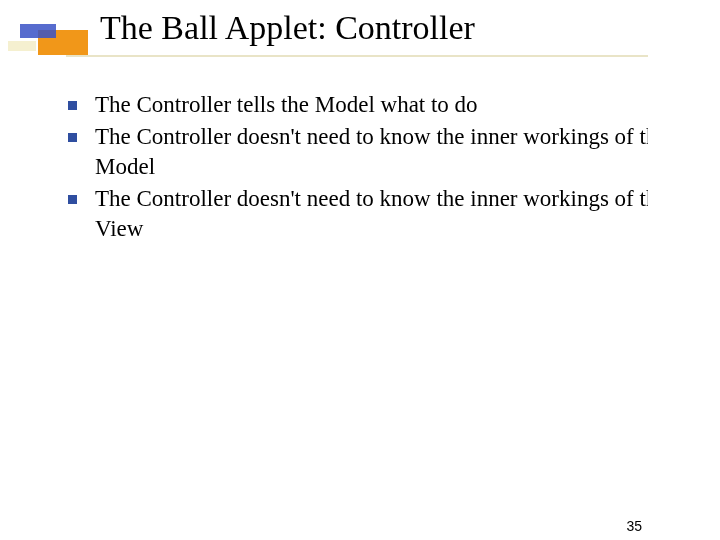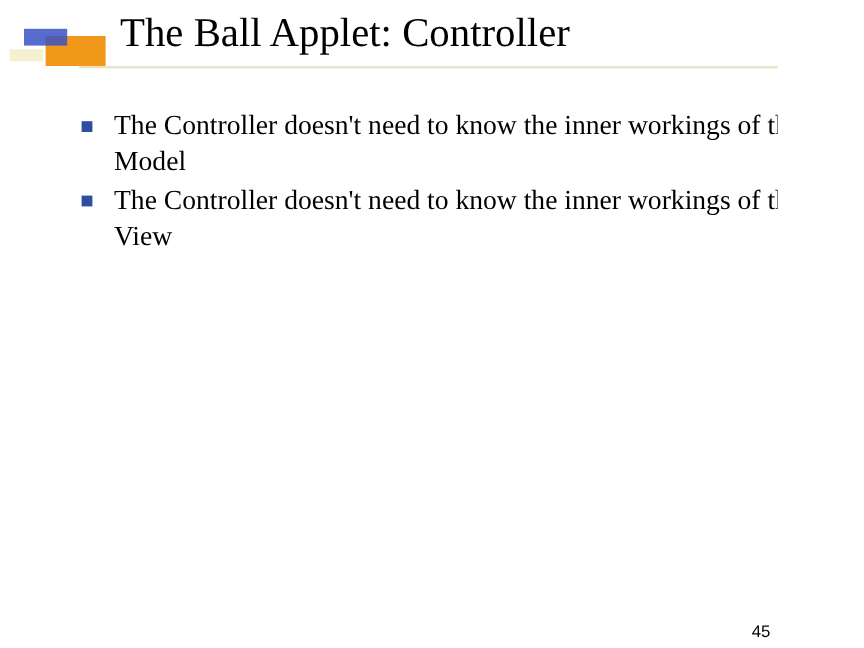--- a/index.html
+++ b/index.html
@@ -33,23 +33,27 @@
     <div class="decor-rect decor-orange"></div>
     <div class="decor-rect decor-blue"></div>
     <div class="decor-line"></div>
   </div>
 
   <div class="title">The Ball Applet: Controller</div>
 
   <div class="body">
     <div class="item">
       <div class="bullet"></div>
+      <div class="text">The Controller tells the Model what to do</div>
+    </div>
+    <div class="item">
+      <div class="bullet"></div>
       <div class="text">The Controller doesn't need to know the inner workings of the Model</div>
     </div>
     <div class="item">
       <div class="bullet"></div>
       <div class="text">The Controller doesn't need to know the inner workings of the View</div>
     </div>
   </div>
 
-  <div class="pagenum">45</div>
+  <div class="pagenum">35</div>
 
 </div>
 
 </body></html>

